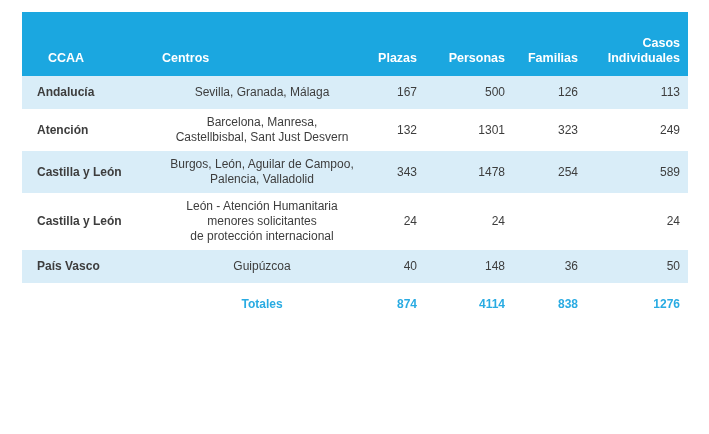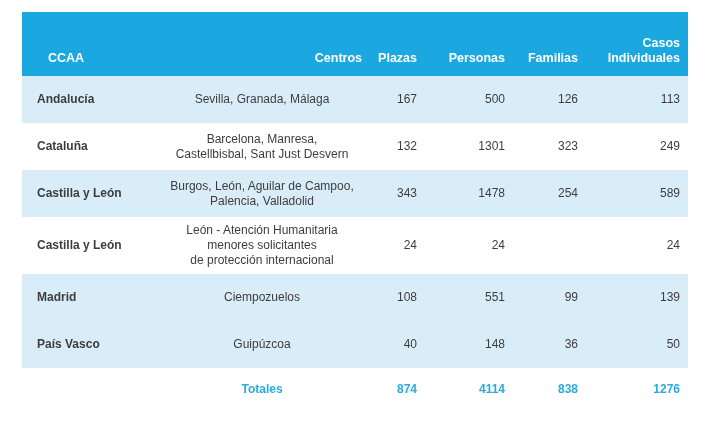--- a/index.html
+++ b/index.html
@@ -38,24 +38,24 @@
     font-weight: bold;
     font-size: 12.5px;
     line-height: 15px;
     vertical-align: bottom;
     height: 64px;
     box-sizing: border-box;
     padding: 8px 8px 10px 0;
     text-align: right;
   }
   thead th.h-ccaa    { text-align: left; padding-left: 26px; }
-  thead th.h-centros { text-align: right; padding-left: 2px; }
+  thead th.h-centros { text-align: left; padding-left: 2px; }
 
   tbody td {
-    height: 47px;
+    height: 33px;
     box-sizing: border-box;
     vertical-align: middle;
     line-height: 15px;
     padding: 6px 8px 6px 0;
     text-align: right;
     white-space: pre-line;
   }
   td.c-ccaa {
     text-align: left;
     padding-left: 15px;
@@ -101,21 +101,21 @@
     <tbody>
       <tr class="row-alt">
         <td class="c-ccaa">Andalucía</td>
         <td class="c-centros">Sevilla, Granada, Málaga</td>
         <td>167</td>
         <td>500</td>
         <td>126</td>
         <td>113</td>
       </tr>
       <tr>
-        <td class="c-ccaa">Cataluña</td>
+        <td class="c-ccaa">Atención</td>
         <td class="c-centros">Barcelona, Manresa,
 Castellbisbal, Sant Just Desvern</td>
         <td>132</td>
         <td>1301</td>
         <td>323</td>
         <td>249</td>
       </tr>
       <tr class="row-alt">
         <td class="c-ccaa">Castilla y León</td>
         <td class="c-centros">Burgos, León, Aguilar de Campoo,
@@ -129,28 +129,20 @@
         <td class="c-ccaa">Castilla y León</td>
         <td class="c-centros">León - Atención Humanitaria
 menores solicitantes
 de protección internacional</td>
         <td>24</td>
         <td>24</td>
         <td></td>
         <td>24</td>
       </tr>
       <tr class="row-alt">
-        <td class="c-ccaa">Madrid</td>
-        <td class="c-centros">Ciempozuelos</td>
-        <td>108</td>
-        <td>551</td>
-        <td>99</td>
-        <td>139</td>
-      </tr>
-      <tr class="row-alt">
         <td class="c-ccaa">País Vasco</td>
         <td class="c-centros">Guipúzcoa</td>
         <td>40</td>
         <td>148</td>
         <td>36</td>
         <td>50</td>
       </tr>
       <tr class="row-totals">
         <td class="c-ccaa"></td>
         <td class="c-centros">Totales</td>

